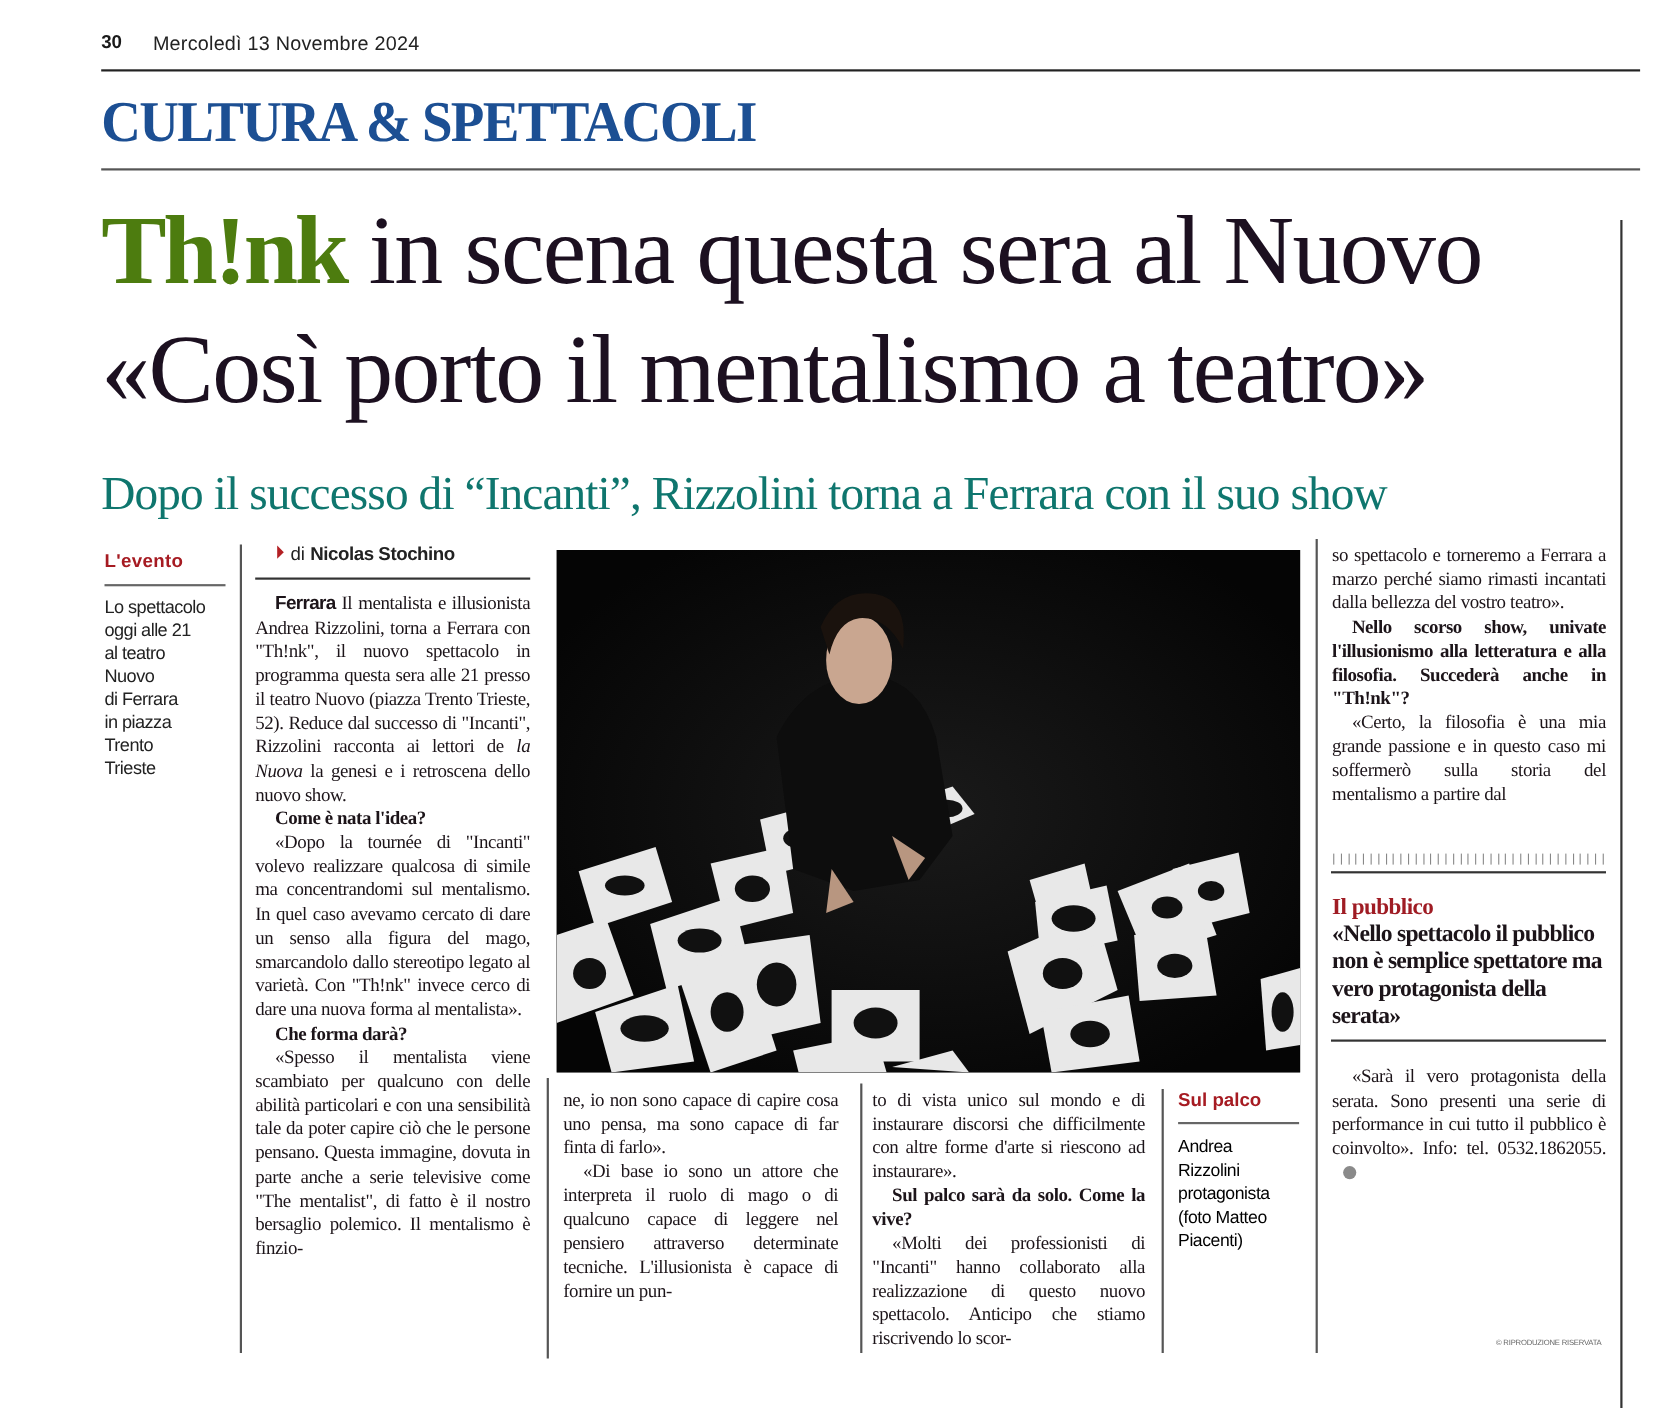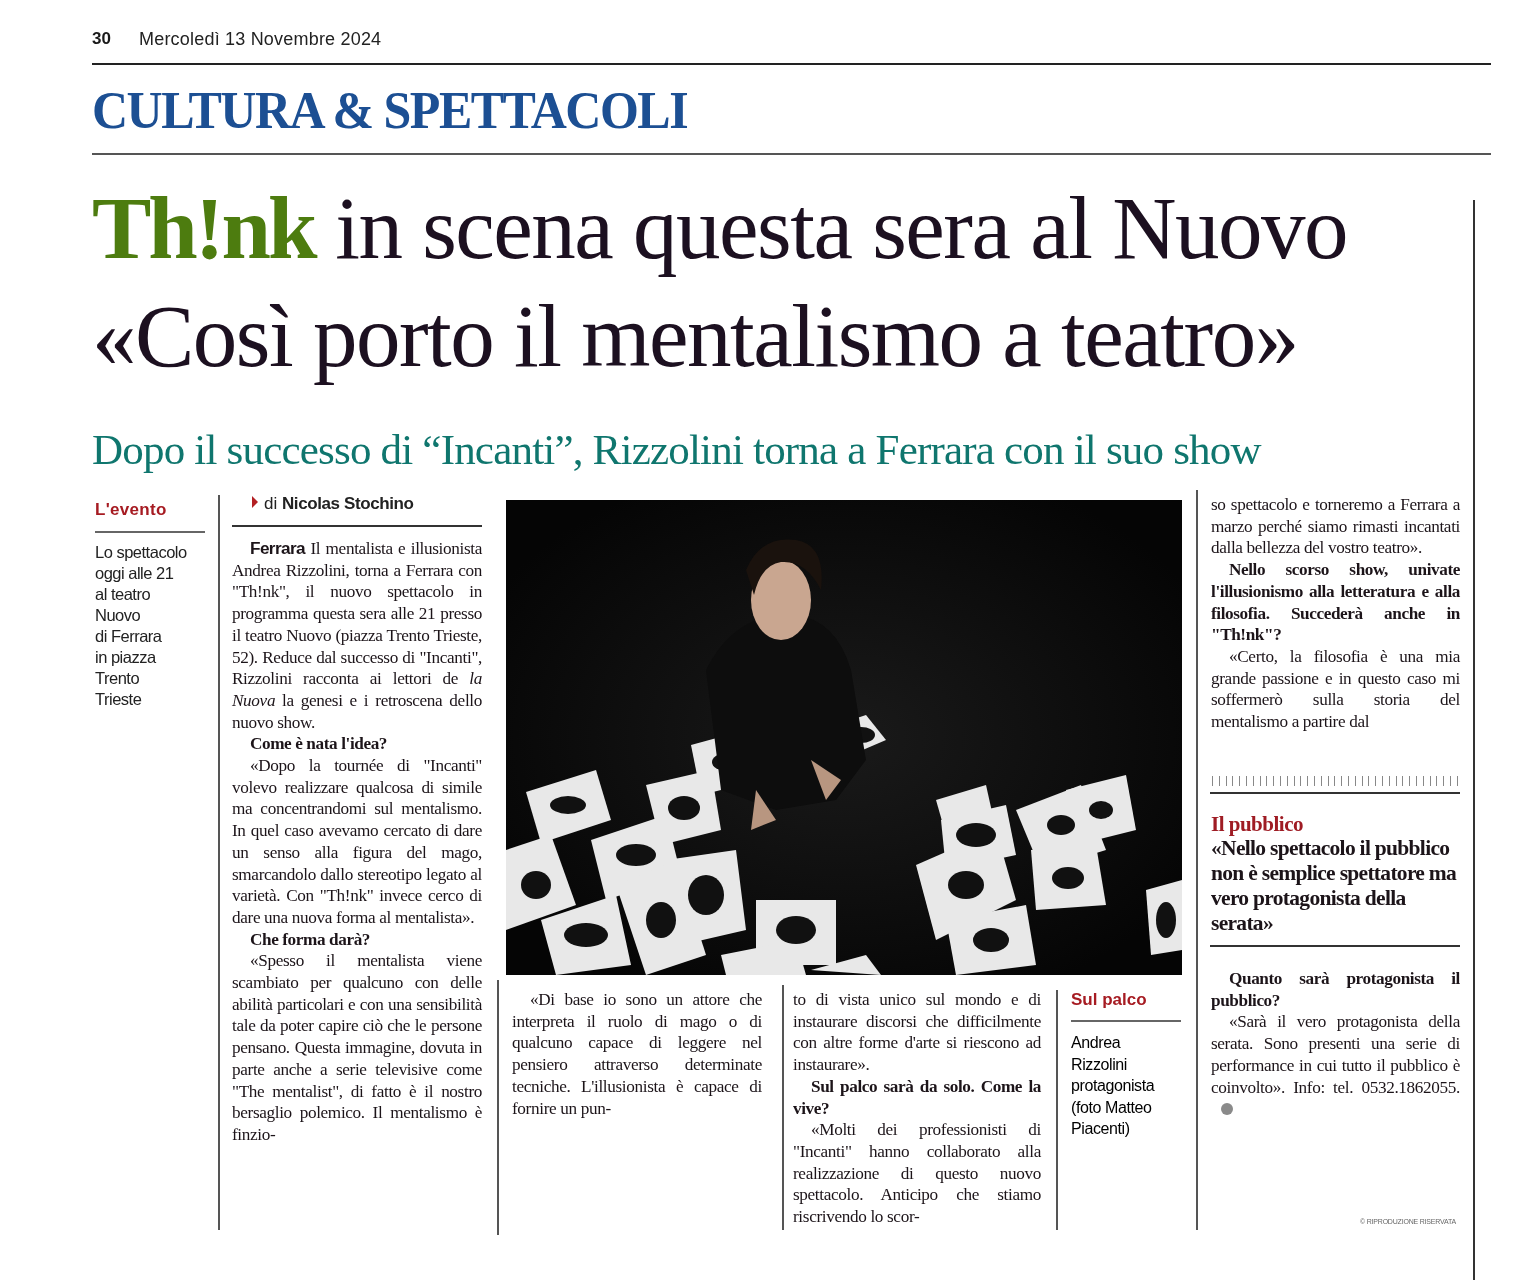--- a/index.html
+++ b/index.html
@@ -166,20 +166,21 @@
       <path d="M200,170 Q230,110 290,115 Q330,120 345,170 L360,260 L330,300 L270,310 L215,290 Z" fill="#0d0d0d"></path>
       <ellipse cx="275" cy="100" rx="30" ry="40" fill="#c9a690"></ellipse>
       <path d="M240,70 Q255,35 290,40 Q320,45 315,90 Q300,60 275,62 Q255,65 248,95 Z" fill="#1a120d"></path>
       <path d="M250,290 L270,320 L245,330 Z" fill="#b89680"></path>
       <path d="M305,260 L335,280 L320,300 Z" fill="#b89680"></path>
     </g>
   </svg>
 </div>
 
 <div class="abs col" style="left:512px; top:989px; width:250px;">
+  <p class="noind">ne, io non sono capace di capire cosa uno pensa, ma sono capace di far finta di farlo».</p>
   <p>«Di base io sono un attore che interpreta il ruolo di mago o di qualcuno capace di leggere nel pensiero attraverso determinate tecniche. L'illusionista è capace di fornire un pun-</p>
 </div>
 
 <div class="abs col" style="left:793px; top:989px; width:248px;">
   <p class="noind">to di vista unico sul mondo e di instaurare discorsi che difficilmente con altre forme d'arte si riescono ad instaurare».</p>
   <p class="q">Sul palco sarà da solo. Come la vive?</p>
   <p>«Molti dei professionisti di "Incanti" hanno collaborato alla realizzazione di questo nuovo spettacolo. Anticipo che stiamo riscrivendo lo scor-</p>
 </div>
 
 <div class="abs cap-label" style="left:1071px; top:990px;">Sul palco</div>
@@ -236,17 +237,16 @@
     <span></span>
     <span></span>
     <span></span>
 </div>
 <div class="abs pq-rule" style="left:1210px; top:792px; width:250px;"></div>
 <div class="abs pq-label">Il pubblico</div>
 <div class="abs pq-text">«Nello spettacolo il pubblico non è semplice spettatore ma vero protagonista della serata»</div>
 <div class="abs pq-rule" style="left:1210px; top:945px; width:250px; height:1.5px;"></div>
 
 <div class="abs col" style="left:1211px; top:968px; width:249px;">
-  <p class="q">Quanto sarà protagonista il pubblico?</p>
   <p><span>«Sarà il vero protagonista della serata. Sono presenti una serie di performance in cui tutto il pubblico è coinvolto». Info: tel. 0532.1862055.</span><span class="end-dot"></span></p>
 </div>
 
 <div class="abs repro">© RIPRODUZIONE RISERVATA</div>
 
 </body></html>

